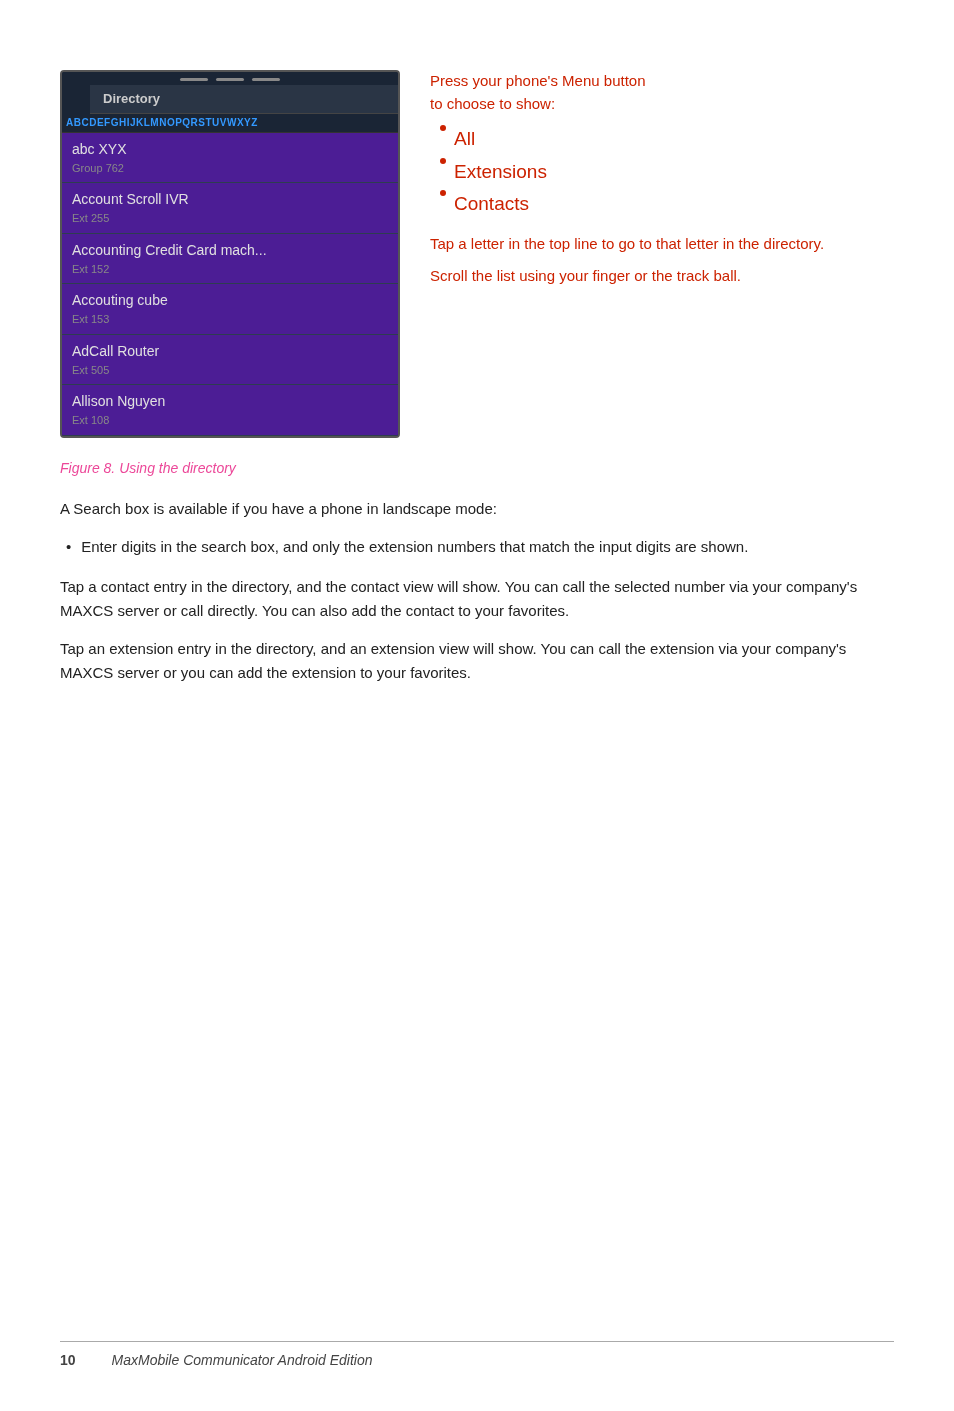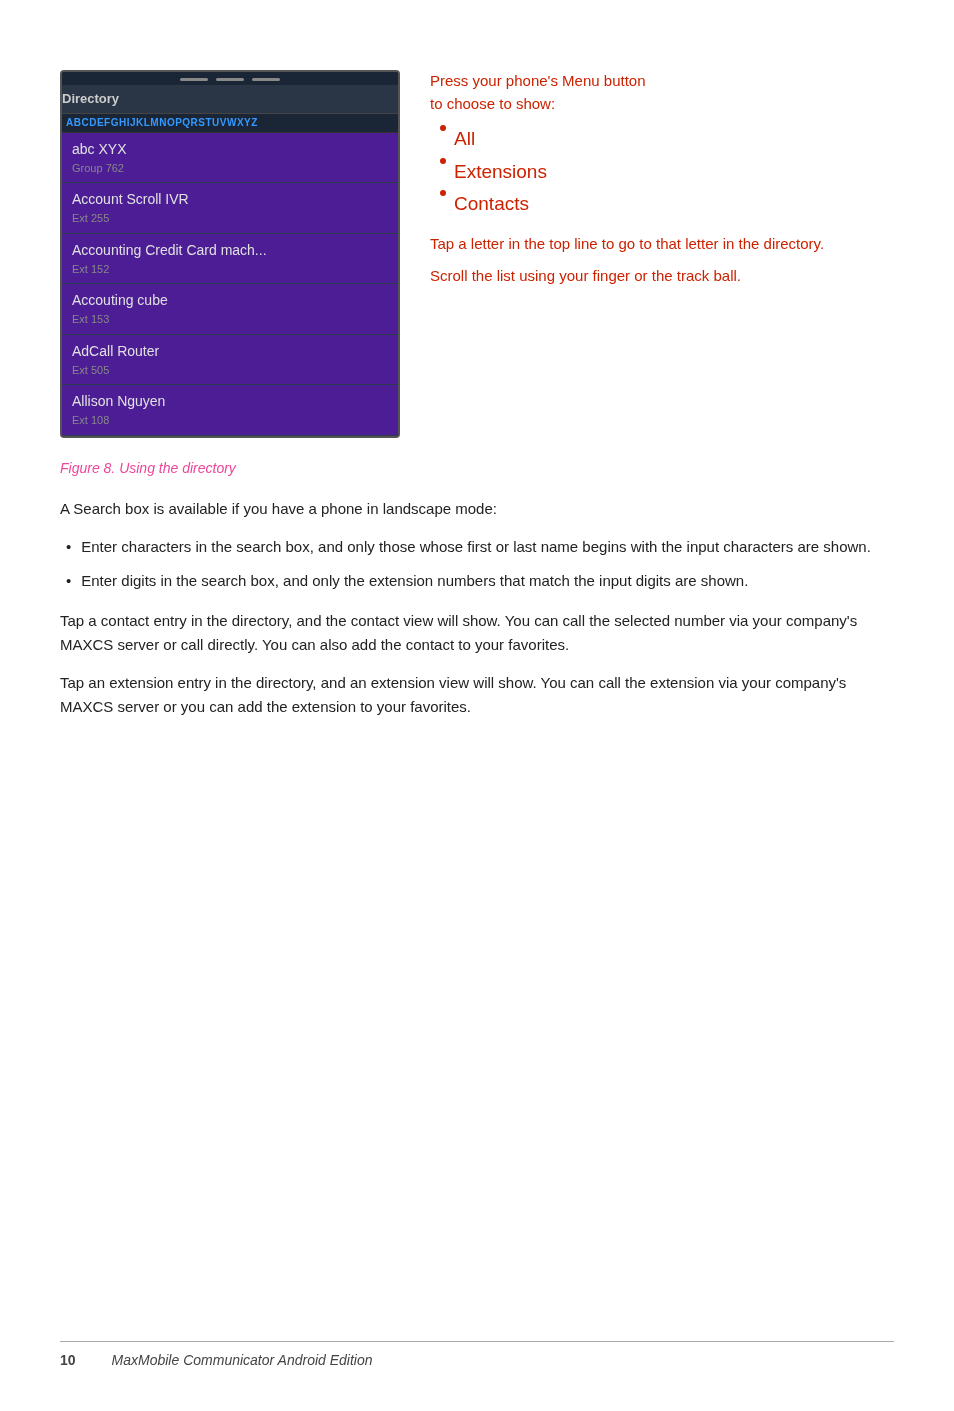--- a/index.html
+++ b/index.html
@@ -47,25 +47,26 @@
     }
     .status-line {
       width: 28px;
       height: 3px;
       background: #888;
       border-radius: 2px;
     }
 
     .directory-header {
       background: #2a3545;
-      padding: 4px 0;
+      padding: 4px 13px;
       color: #ccc;
       font-size: 13px;
       font-weight: bold;
       border-bottom: 1px solid #444;
+      margin-left: 28px;
     }
 
     .alpha-bar {
       background: #1a2535;
       padding: 3px 4px;
       font-size: 10px;
       font-weight: bold;
       color: #3399ff;
       letter-spacing: 0.5px;
       line-height: 1.2;
@@ -238,21 +239,20 @@
       <div class="instr-red">Tap a letter in the top line to go to that letter in the directory.</div>
       <div class="instr-red">Scroll the list using your finger or the track ball.</div>
     </div>
   </div>
 
   <div class="figure-caption">Figure 8.    Using the directory</div>
 
   <p class="body-text">A Search box is available if you have a phone in landscape mode:</p>
 
   <ul class="body-bullet-list" id="body-bullets">
-      <li>Enter characters in the search box, and only those whose first or last name begins with the input characters are shown.</li>
       <li>Enter digits in the search box, and only the extension numbers that match the input digits are shown.</li>
     </ul>
 
   <p class="body-text">Tap a contact entry in the directory, and the contact view will show. You can call the selected number via your company's MAXCS server or call directly. You can also add the contact to your favorites.</p>
   <p class="body-text">Tap an extension entry in the directory, and an extension view will show. You can call the extension via your company's MAXCS server or you can add the extension to your favorites.</p>
 
 </div>
 
 <div class="page-footer">
   <span class="footer-page-num">10</span>

